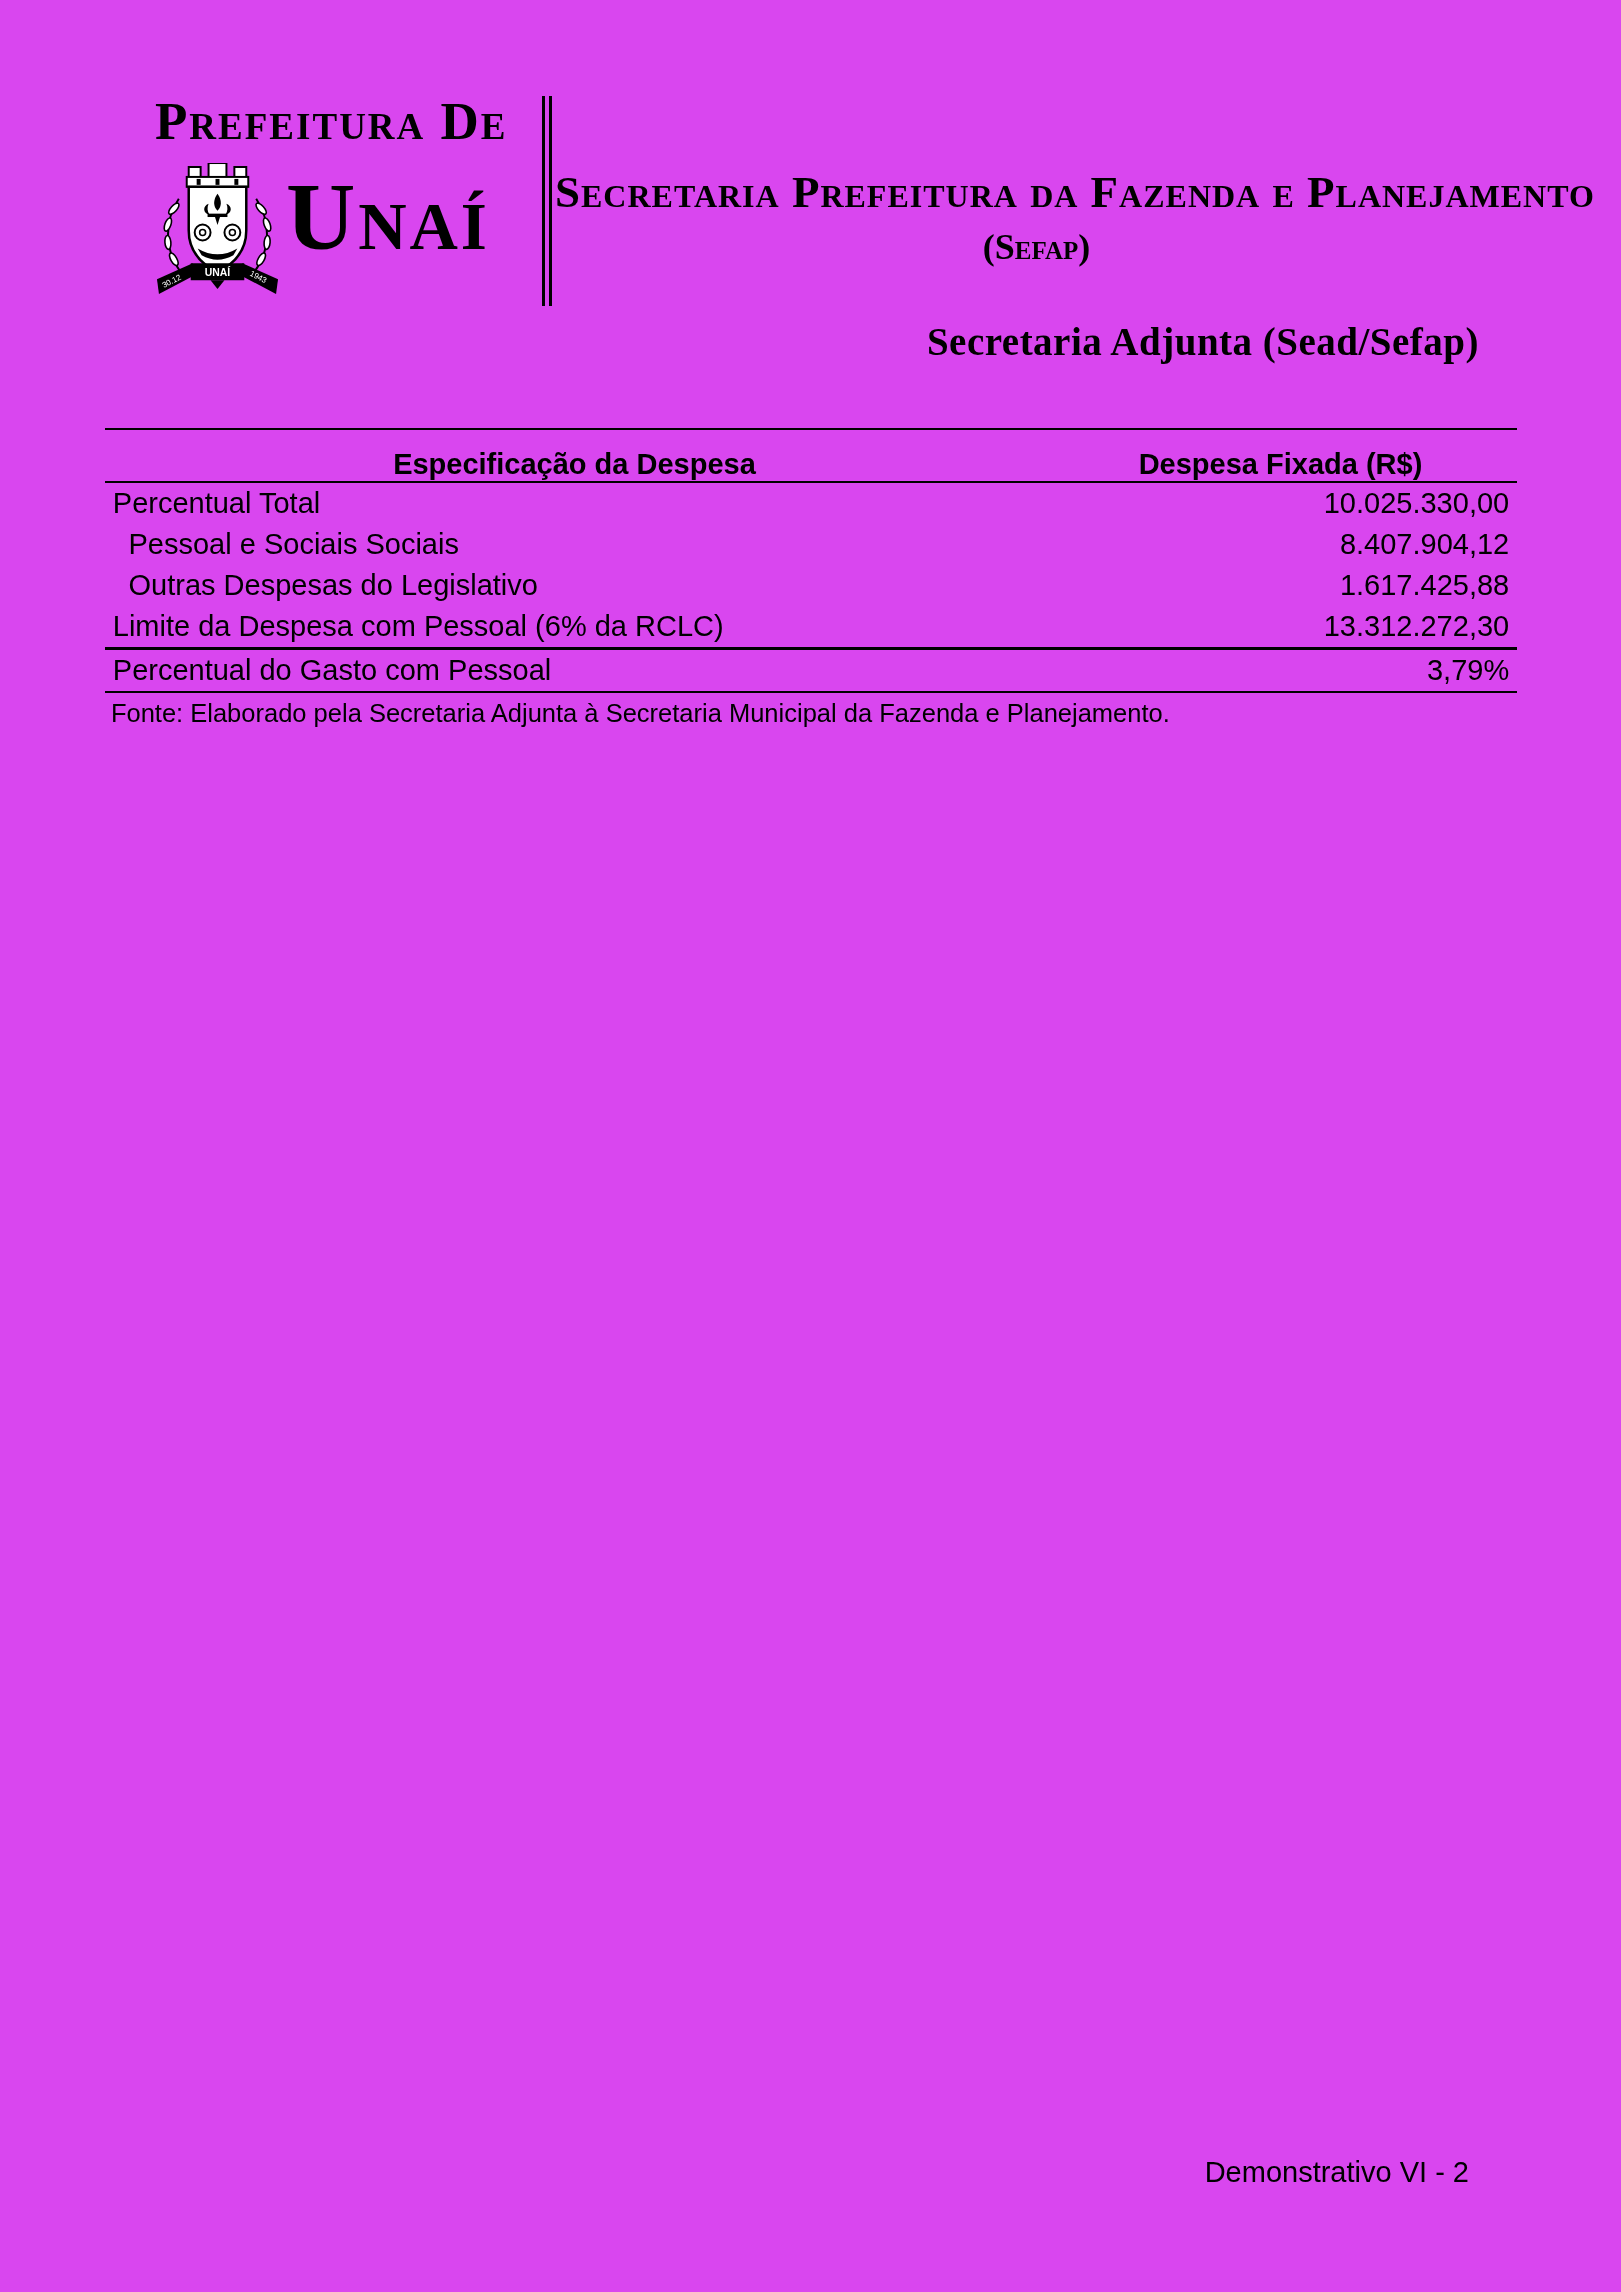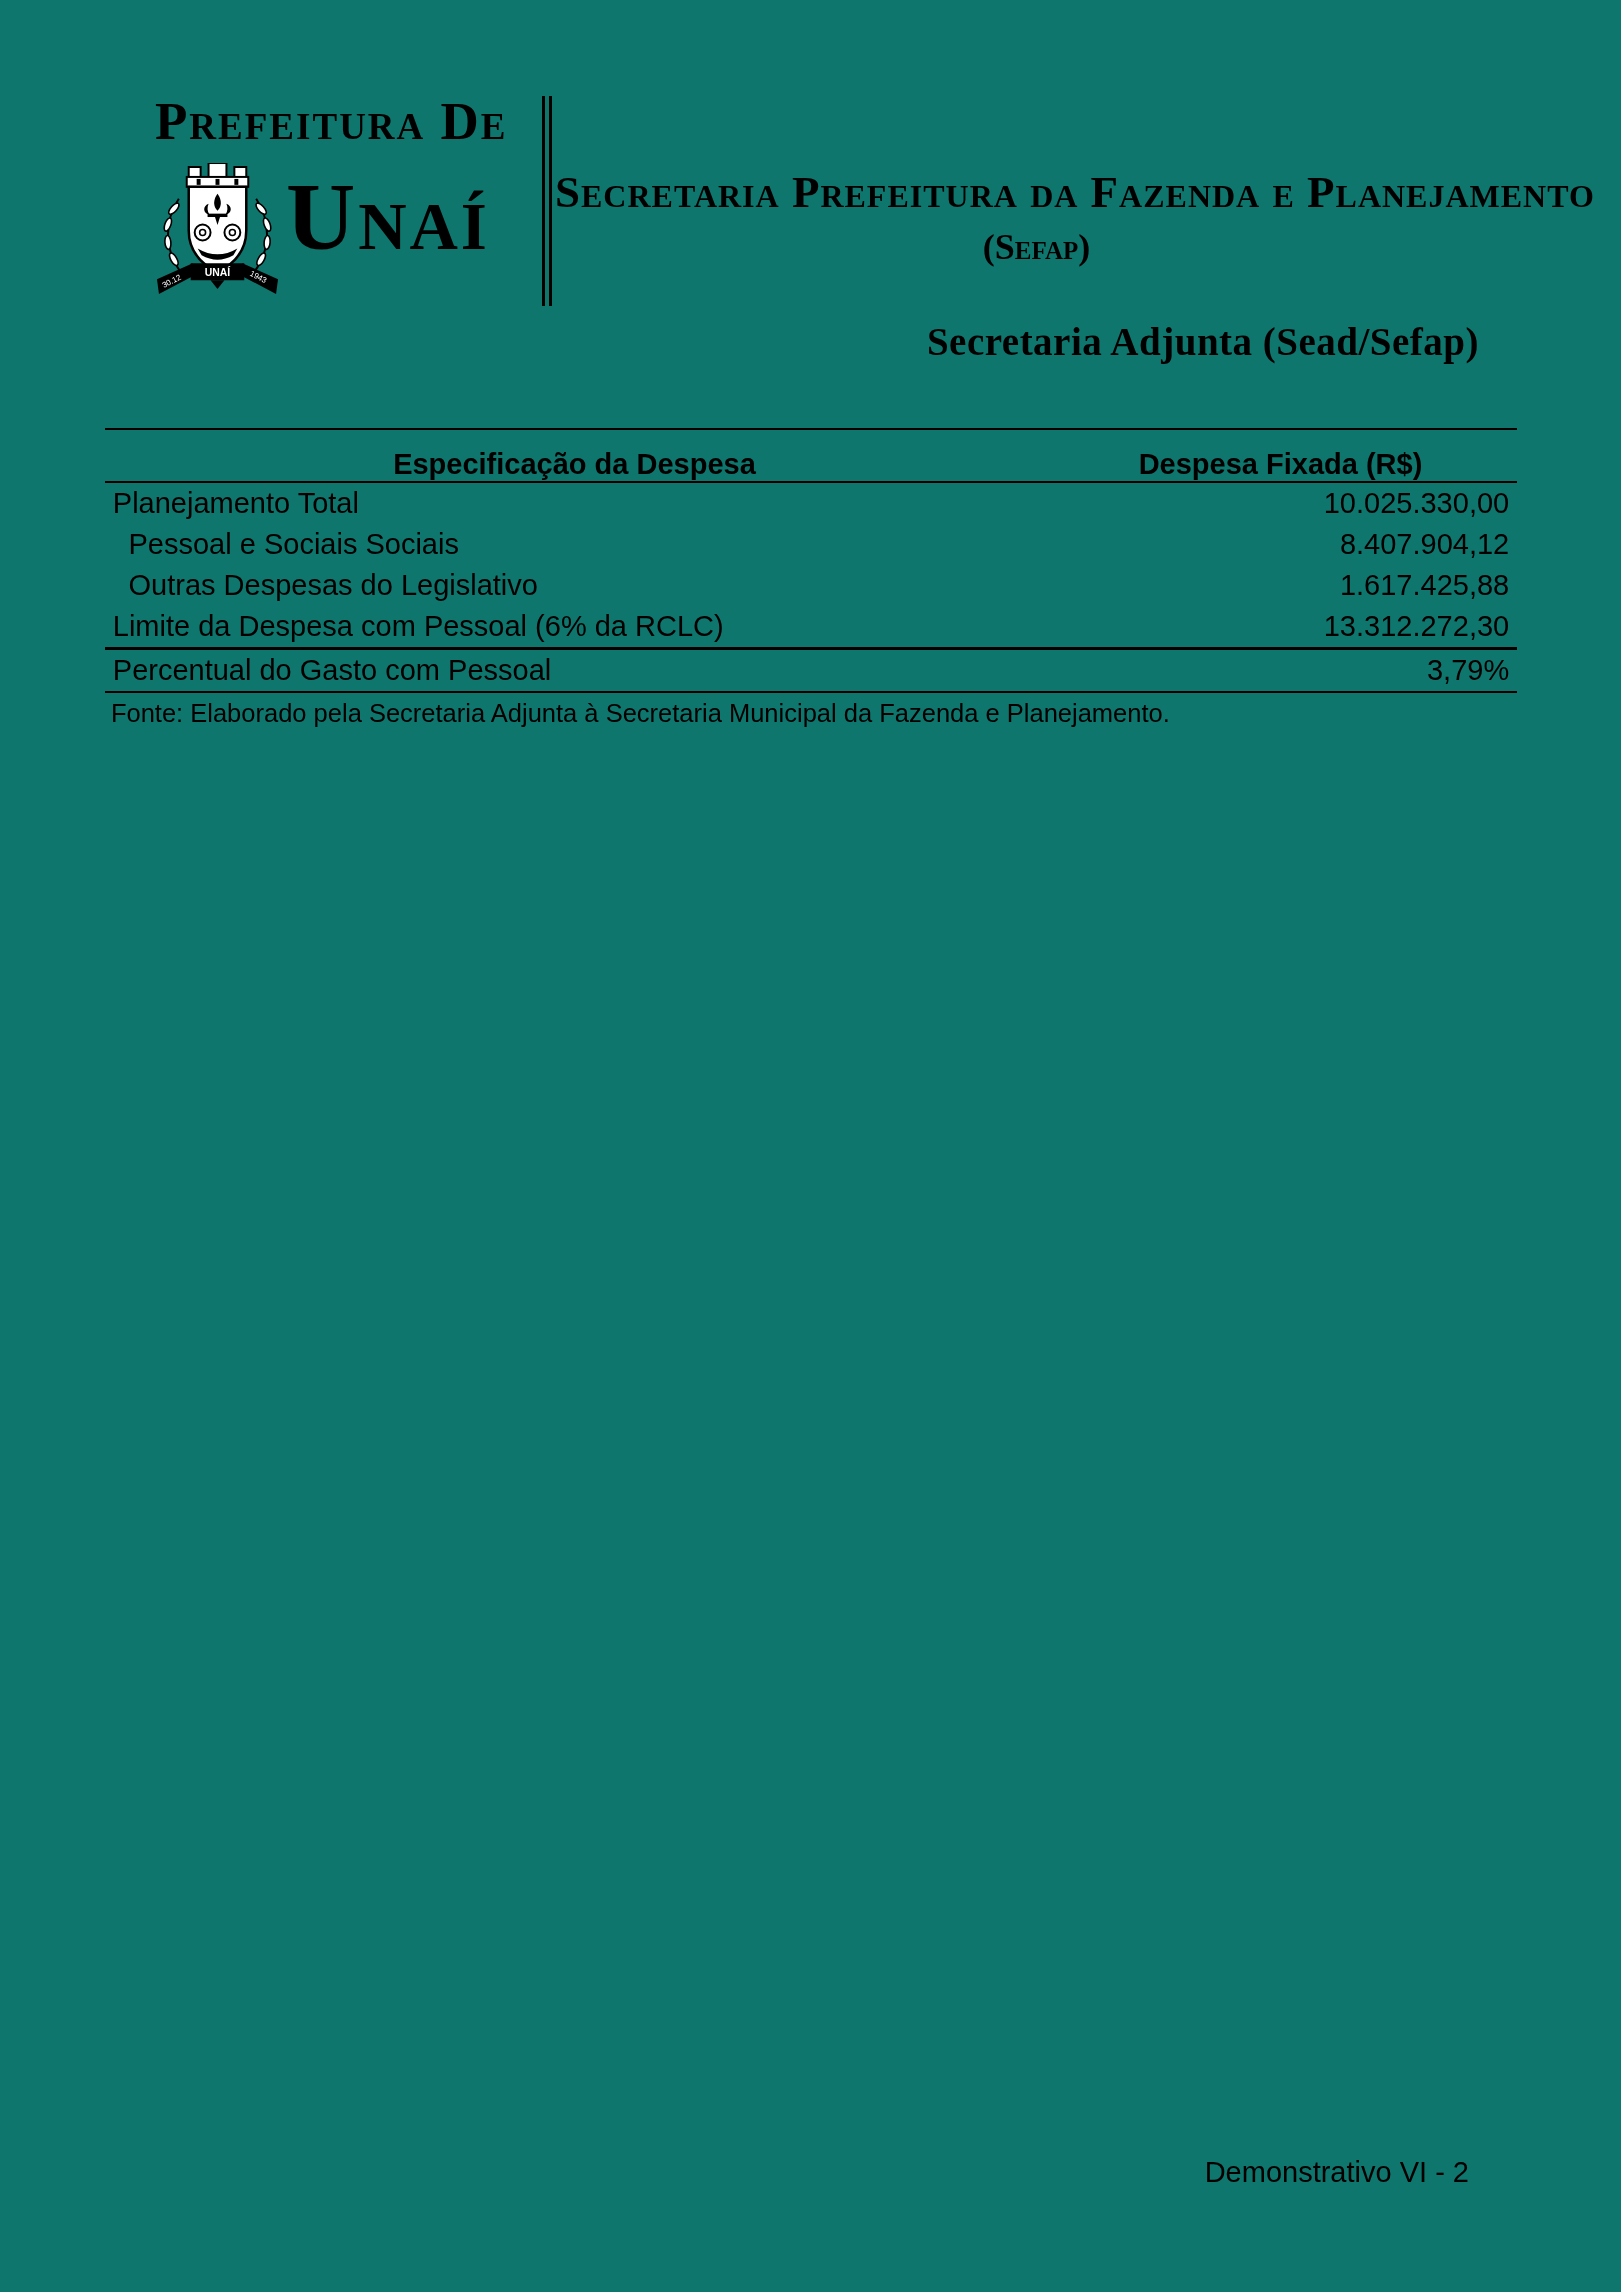--- a/index.html
+++ b/index.html
@@ -5,21 +5,21 @@
   html, body {
     margin: 0;
     padding: 0;
     background: #ffffff;
     color: #000;
   }
   .page {
     position: relative;
     width: 1621px;
     height: 2293px;
-    background: #0f766e;
+    background: #d946ef;
     font-family: "Liberation Sans", sans-serif;
     overflow: hidden;
   }
 
   
   .brand-line1 {
     position: absolute;
     left: 155px;
     top: 92px;
     font-family: "Liberation Serif", serif;
@@ -229,21 +229,21 @@
     <div class="subtitle">Secretaria Adjunta (Sead/Sefap)</div>
   </div>
 
   <div class="expense-table">
     <div class="thead">
       <div class="th-left">Especificação da Despesa</div>
       <div class="th-right">Despesa Fixada (R$)</div>
     </div>
 
     <div class="trow">
-      <div class="tlabel">Planejamento Total</div>
+      <div class="tlabel">Percentual Total</div>
       <div class="tvalue">10.025.330,00</div>
     </div>
     <div class="trow indent">
       <div class="tlabel">Pessoal e Sociais Sociais</div>
       <div class="tvalue">8.407.904,12</div>
     </div>
     <div class="trow indent">
       <div class="tlabel">Outras Despesas do Legislativo</div>
       <div class="tvalue">1.617.425,88</div>
     </div>

